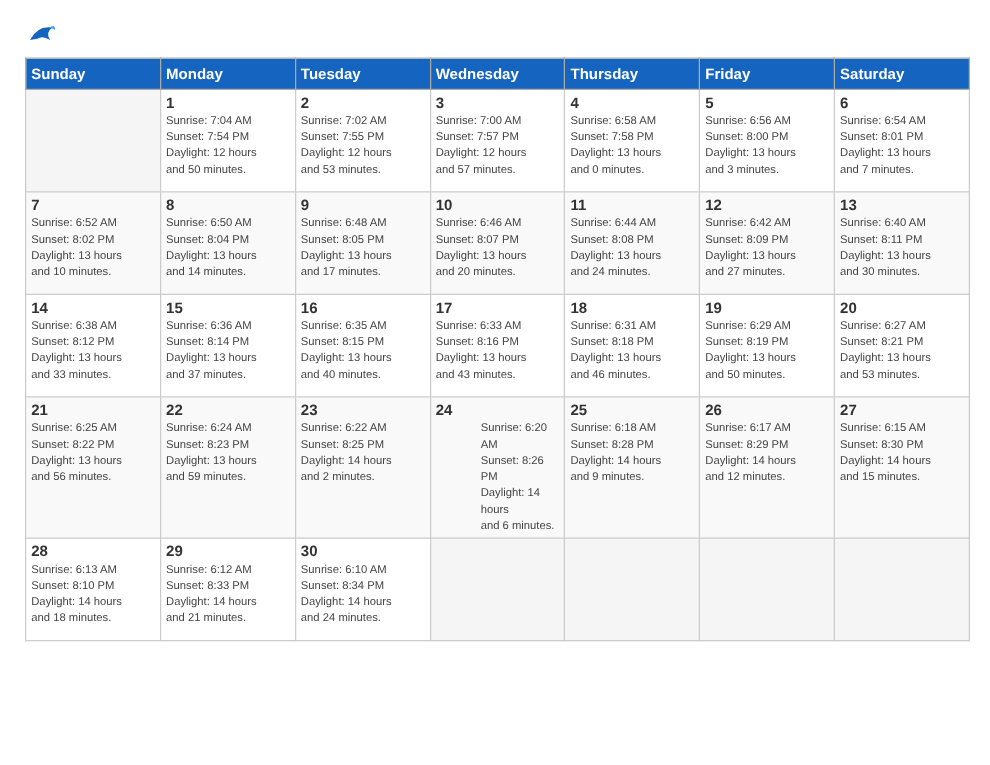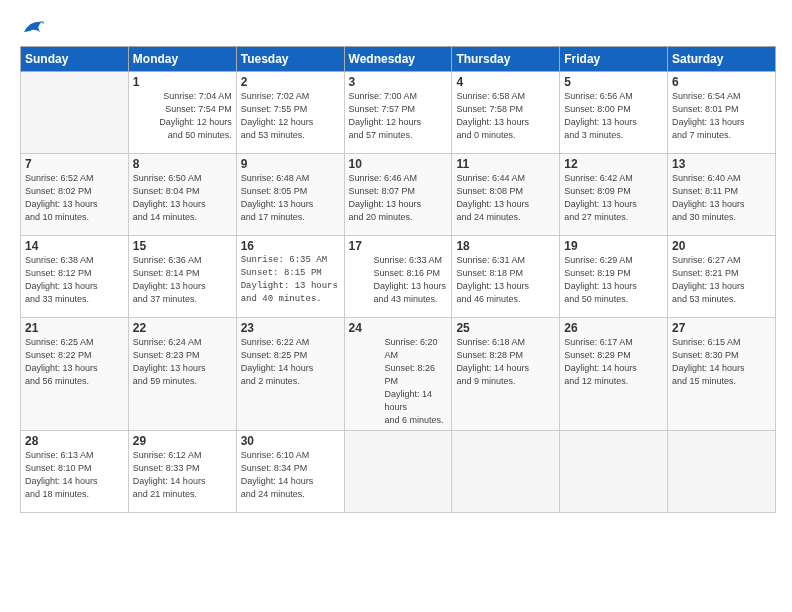--- a/index.html
+++ b/index.html
@@ -134,21 +134,21 @@
           <th>Thursday</th>
           <th>Friday</th>
           <th>Saturday</th>
         </tr>
     </thead>
     <tbody id="calendar-body">
         <tr>
           <td class="empty"></td>
           <td>
             <span class="day-num">1</span>
-            <div class="day-info" style="white-space: pre-line; text-align: right;">Sunrise: 7:04 AM
+            <div class="day-info" style="white-space: pre-line;">Sunrise: 7:04 AM
 Sunset: 7:54 PM
 Daylight: 12 hours
 and 50 minutes.</div>
           </td>
           <td>
             <span class="day-num">2</span>
             <div class="day-info" style="white-space: pre-line;">Sunrise: 7:02 AM
 Sunset: 7:55 PM
 Daylight: 12 hours
 and 53 minutes.</div>
@@ -243,28 +243,28 @@
           </td>
           <td>
             <span class="day-num">15</span>
             <div class="day-info" style="white-space: pre-line;">Sunrise: 6:36 AM
 Sunset: 8:14 PM
 Daylight: 13 hours
 and 37 minutes.</div>
           </td>
           <td>
             <span class="day-num">16</span>
-            <div class="day-info" style="white-space: pre-line; font-family: Liberation Mono, monospace;">Sunrise: 6:35 AM
+            <div class="day-info" style="white-space: pre-line;">Sunrise: 6:35 AM
 Sunset: 8:15 PM
 Daylight: 13 hours
 and 40 minutes.</div>
           </td>
           <td>
             <span class="day-num">17</span>
-            <div class="day-info" style="white-space: pre-line; margin-left: 25px;">Sunrise: 6:33 AM
+            <div class="day-info" style="white-space: pre-line;">Sunrise: 6:33 AM
 Sunset: 8:16 PM
 Daylight: 13 hours
 and 43 minutes.</div>
           </td>
           <td>
             <span class="day-num">18</span>
             <div class="day-info" style="white-space: pre-line;">Sunrise: 6:31 AM
 Sunset: 8:18 PM
 Daylight: 13 hours
 and 46 minutes.</div>

